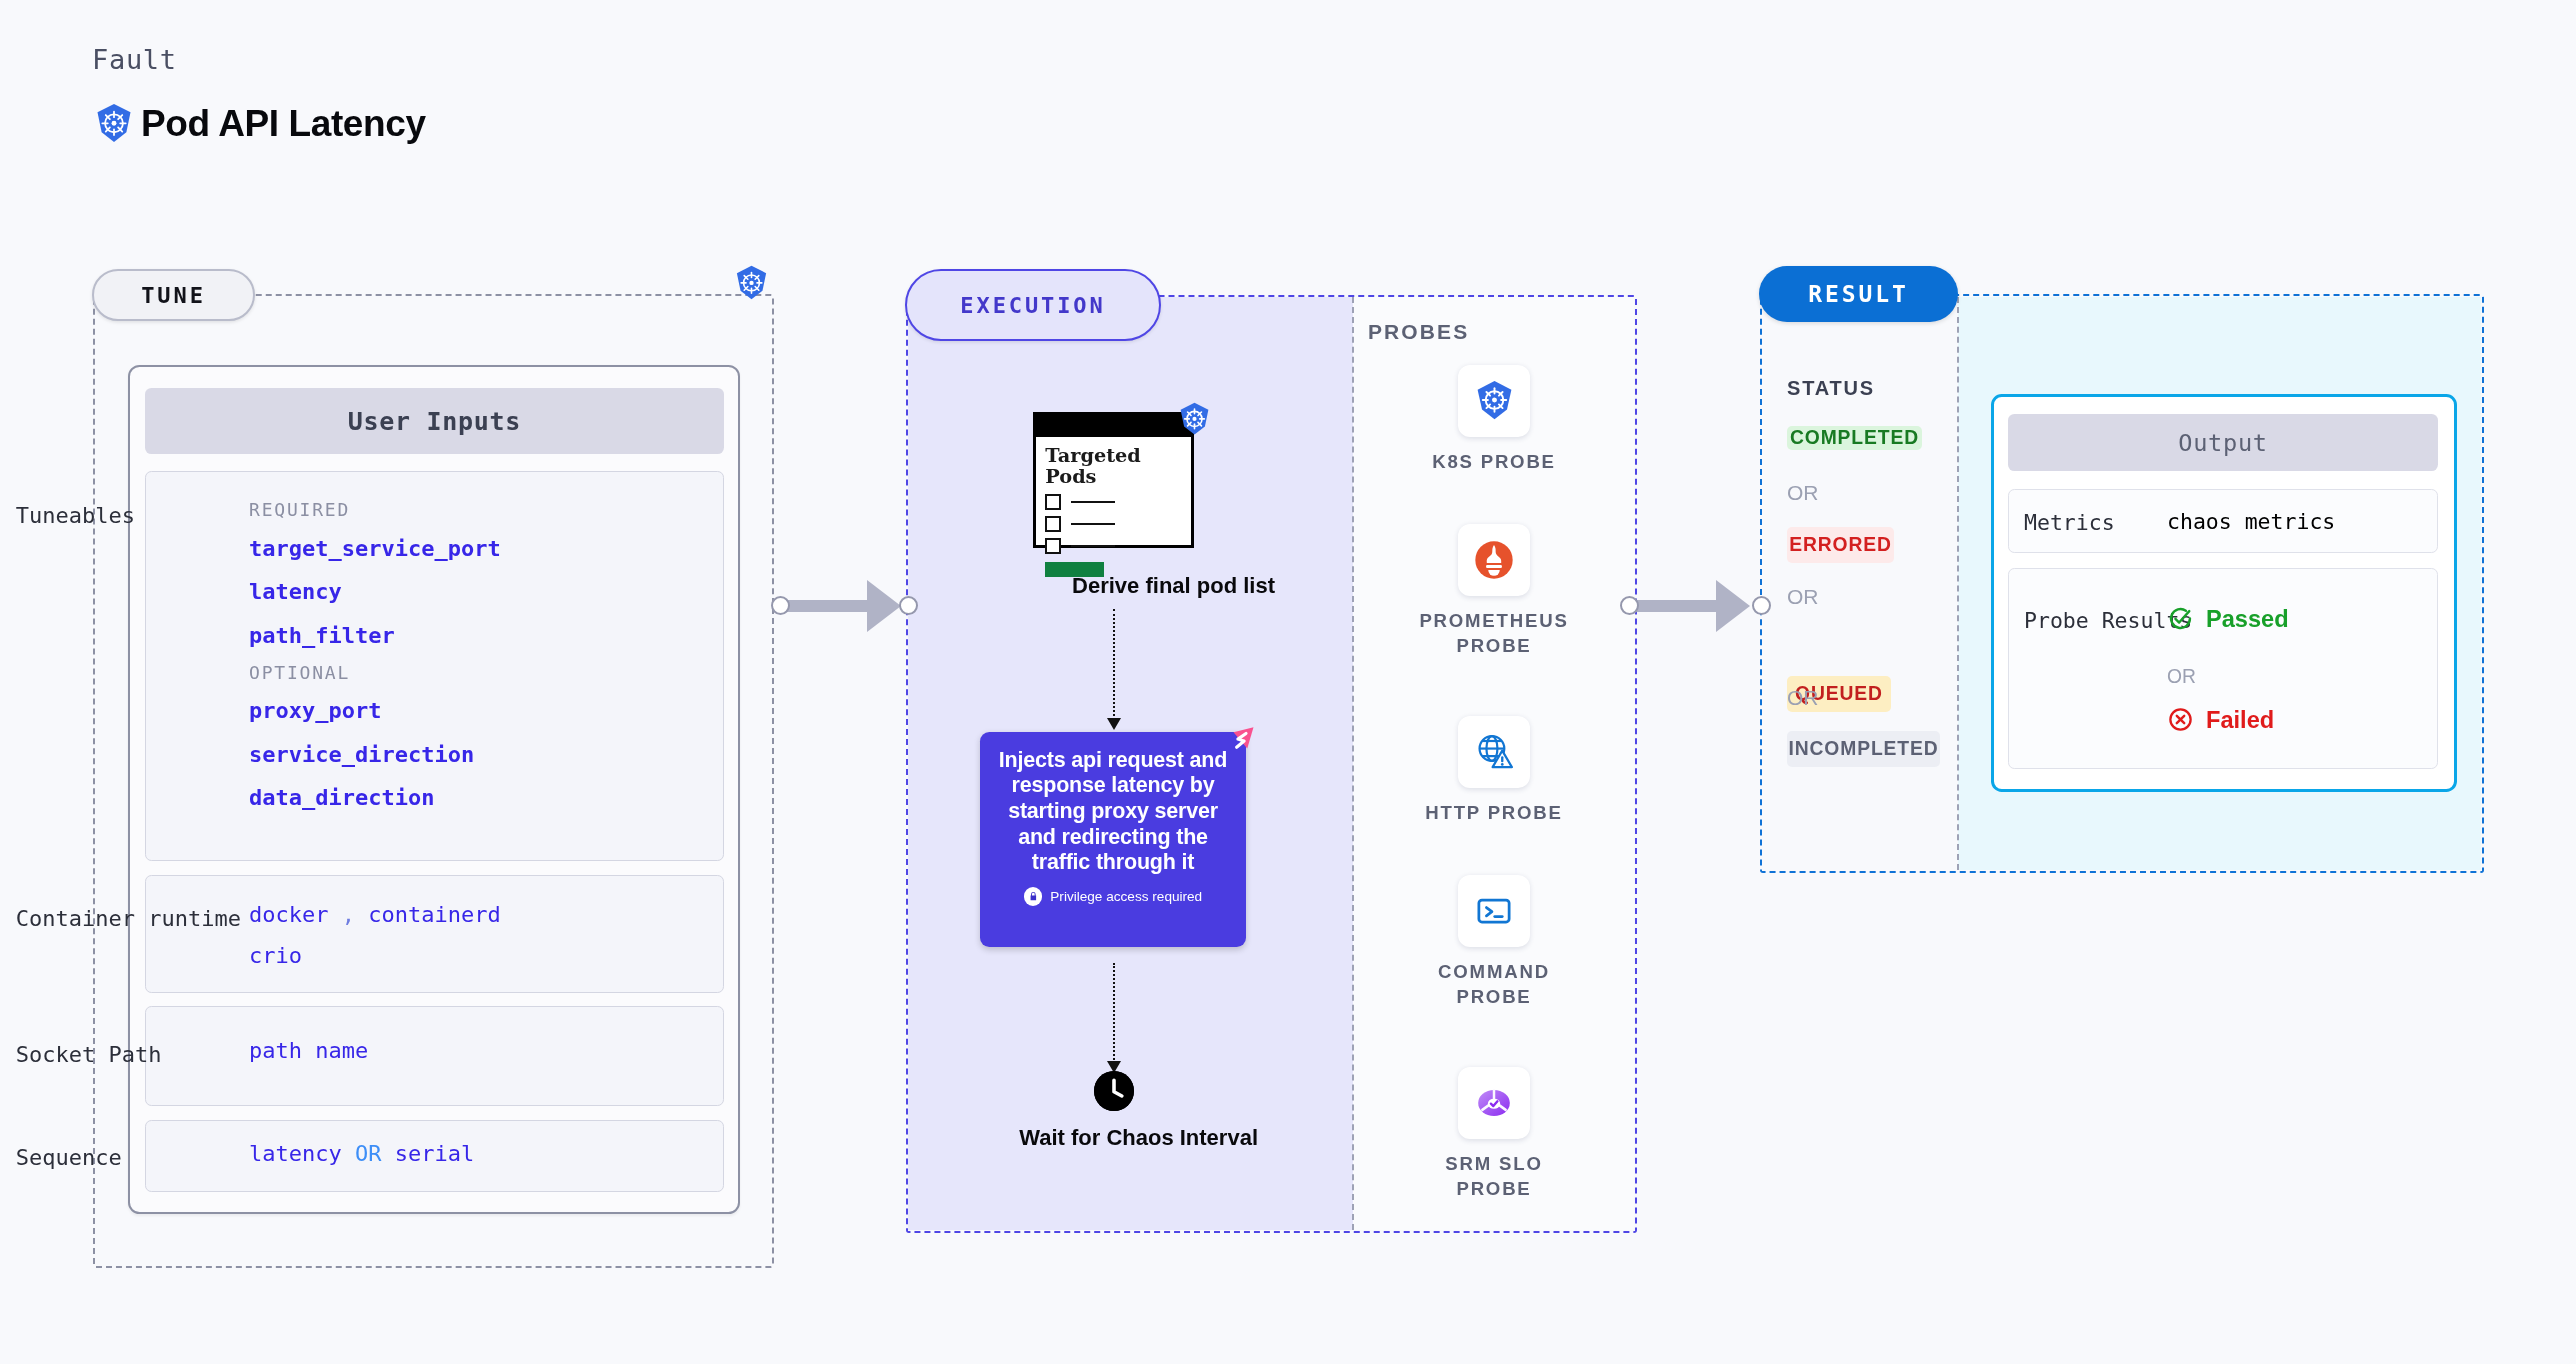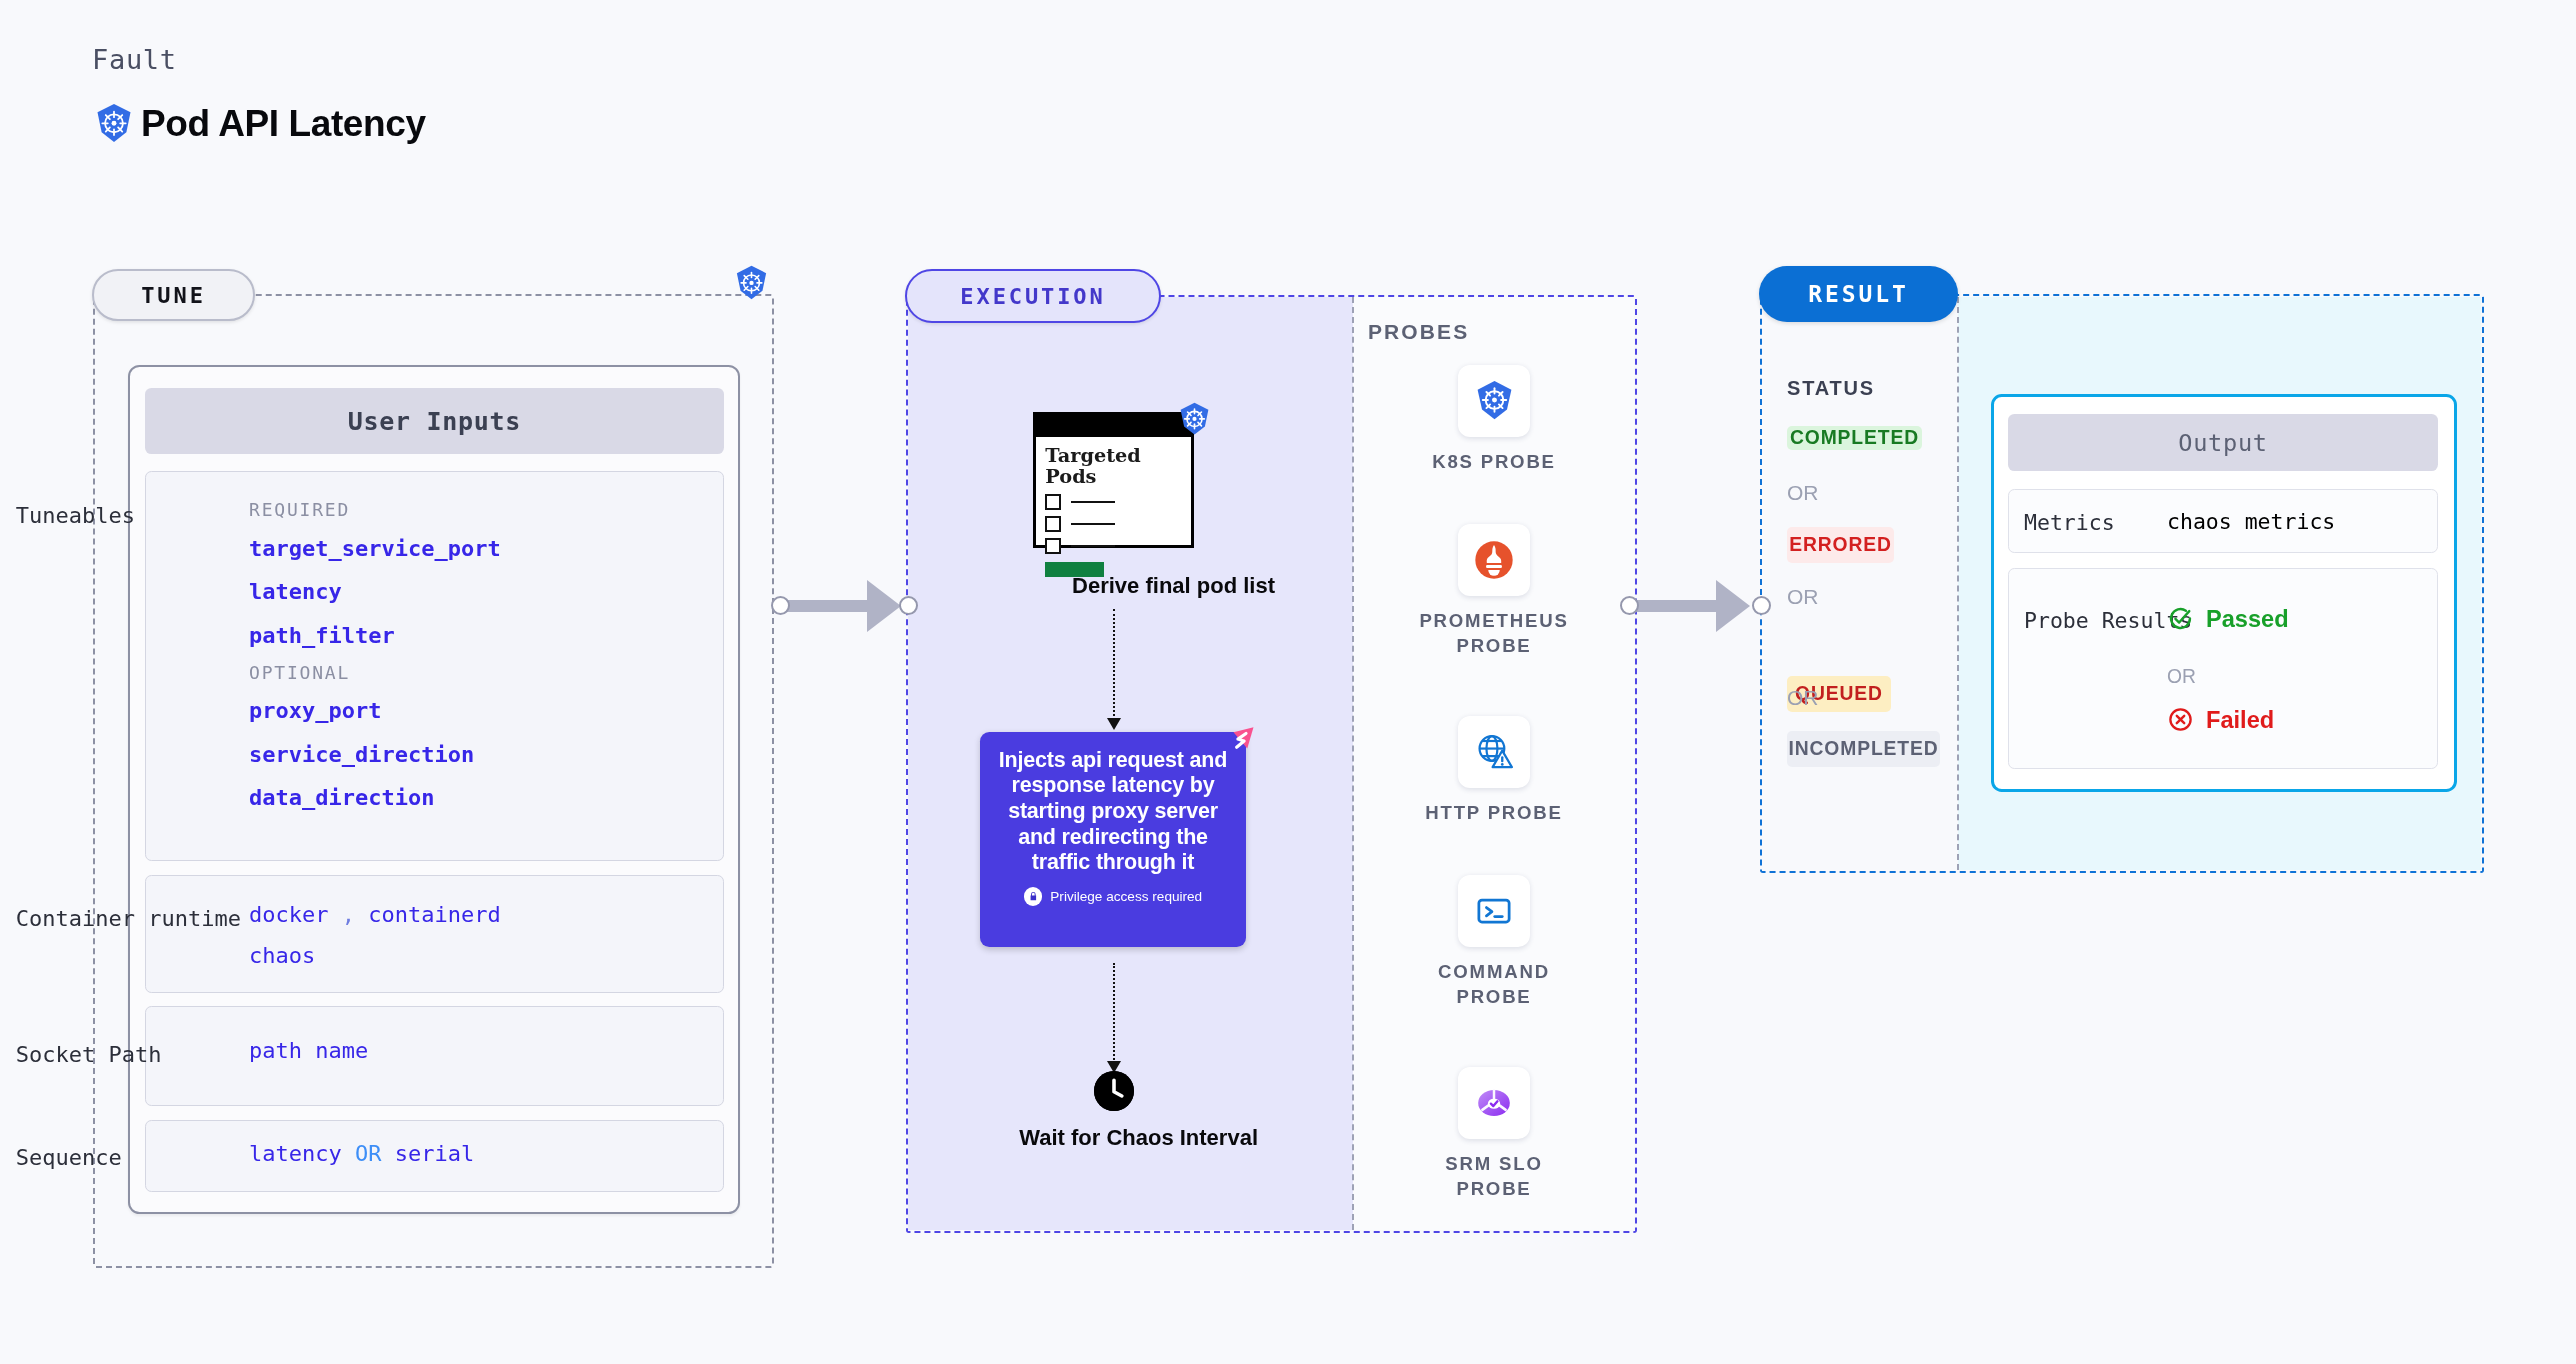--- a/index.html
+++ b/index.html
@@ -28,21 +28,21 @@
     border-radius: 716px; font-family: "DejaVu Sans Mono", monospace;
     font-weight: 700; letter-spacing: 2.9px; z-index: 6;
   }
   #tune-tag {
     left: 92px; top: 269px; width: 163px; height: 52px;
     background: #f1f2f6; border: 2.1px solid #b9bccb; color: #12131a;
     font-size: 22px;
     box-shadow: 0 1.4px 3.6px rgba(0,0,0,.10);
   }
   #exec-tag {
-    left: 905px; top: 269px; width: 256px; height: 54px;
+    left: 905px; top: 269px; width: 256px; height: 72px;
     background: #e4e4fb; border: 2.5px solid #4f46e5; color: #4338ca;
     font-size: 22px;
     box-shadow: 0 1.4px 3.6px rgba(0,0,0,.10);
   }
   #result-tag {
     left: 1759px; top: 266px; width: 199px; height: 56px;
     background: #0b6fd4; color: #ffffff; font-size: 23px;
     box-shadow: 0 1.4px 4.3px rgba(0,0,0,.13);
   }
 
@@ -313,21 +313,21 @@
 <div id="runtime-box" class="io-box"></div>
 <div class="io-label" style="top:904px;">
   <span>Container runtime</span>
 </div>
 <div class="io-vals" style="top:904px;">
   <div style="margin-bottom:18.6px;">
     <span>docker</span>
     <span class="sep-comma">,</span>
     <span>containerd</span>
   </div>
-  <div>chaos</div>
+  <div>crio</div>
 </div>
 
 <div id="socket-box" class="io-box"></div>
 <div class="io-label" style="top:1040px;">Socket Path</div>
 <div class="io-vals" style="top:1040px;">path name</div>
 
 <div id="sequence-box" class="io-box"></div>
 <div class="io-label" style="top:1143px;">Sequence</div>
 <div class="io-vals" style="top:1143px;">
   <span>latency</span>

